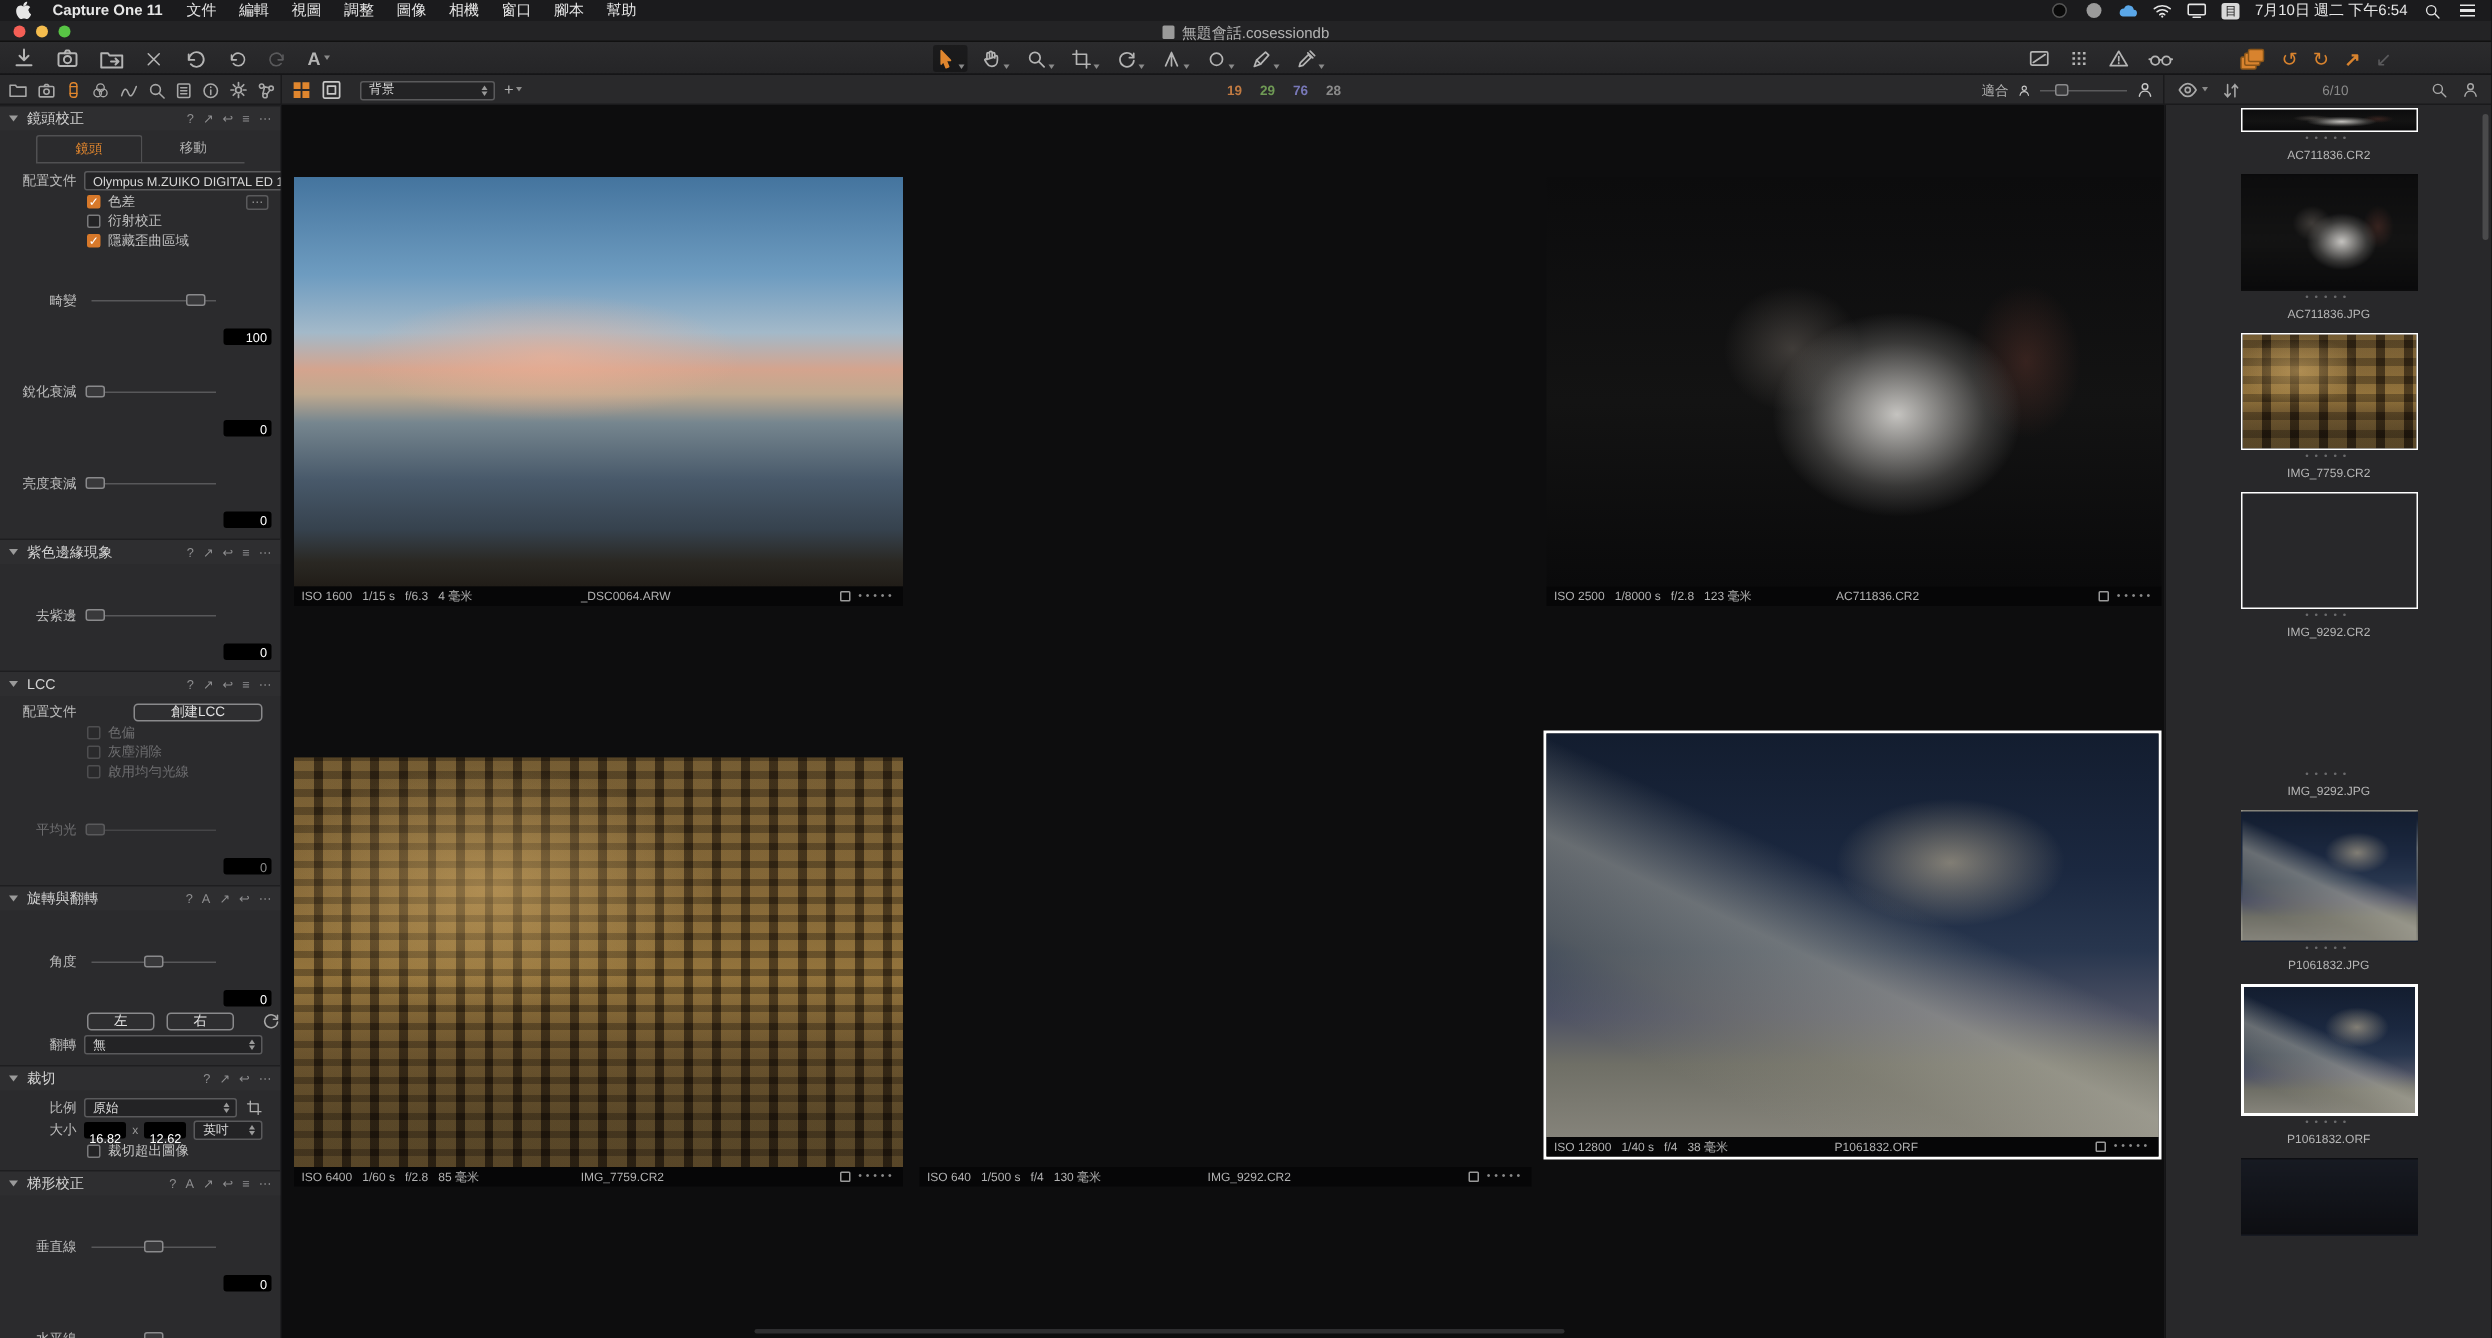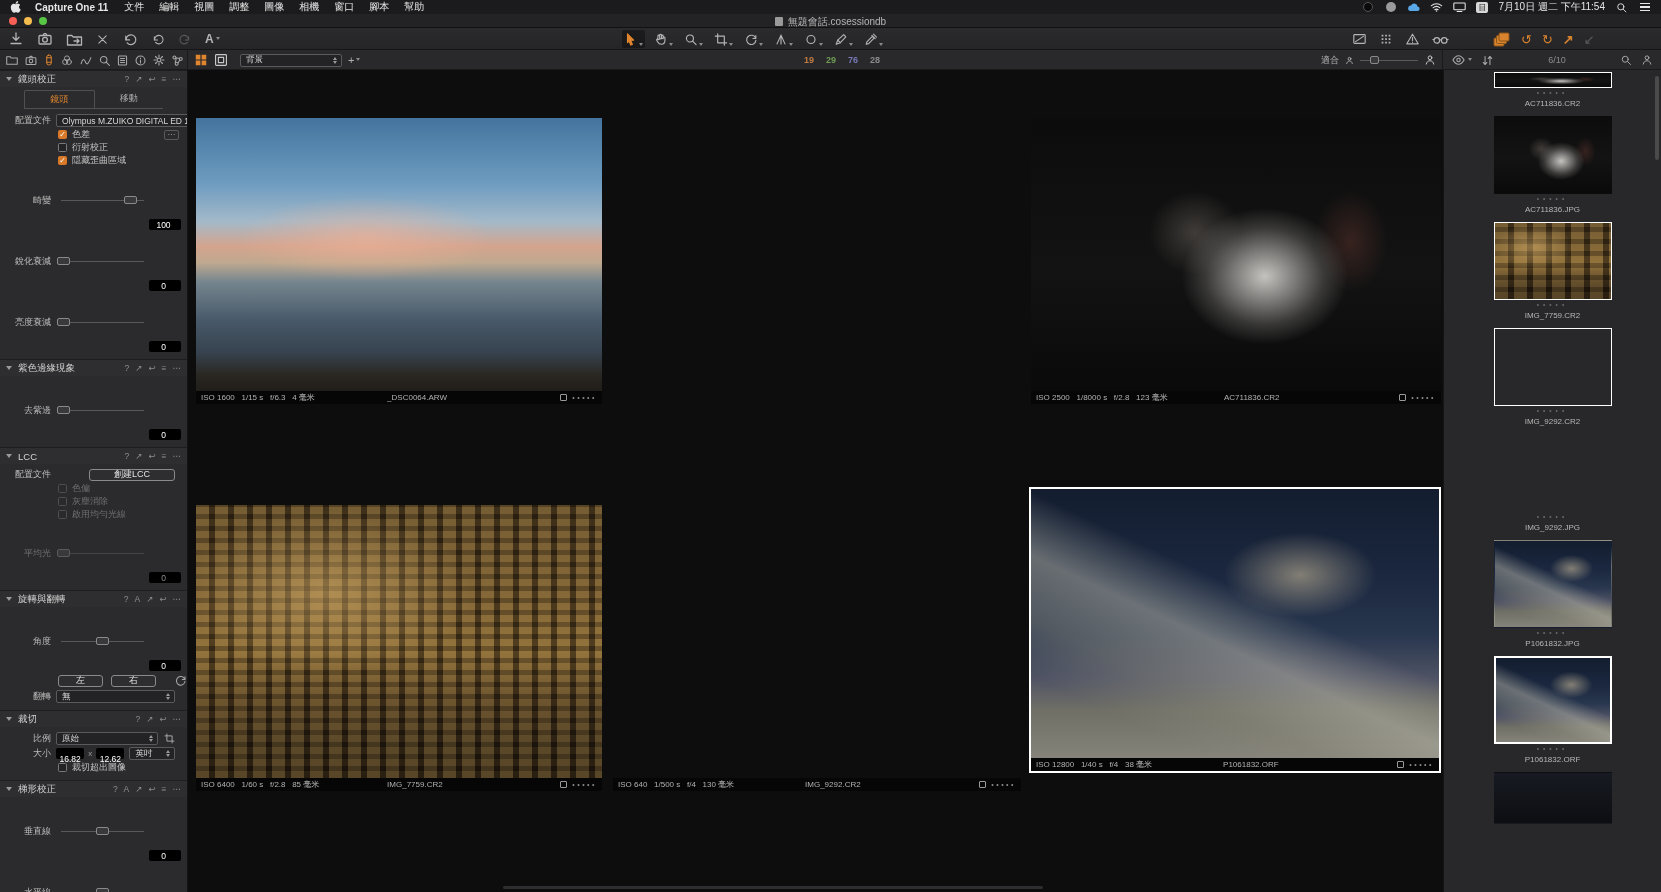--- a/index.html
+++ b/index.html
@@ -56,21 +56,21 @@
   .subbar { position:absolute; left:0; top:50px; width:1661px; height:20px; background:#29292b;
     border-bottom:1px solid #1a1a1c; }
   .tooltabs { position:absolute; left:0; top:0; width:188px; height:20px; display:flex;
     align-items:center; gap:5px; padding:0 5px; border-right:1px solid #1a1a1c; color:#a8a8a8; }
   .ttab { width:17px; height:18px; display:flex; align-items:center; justify-content:center; }
   .ttab.active { color:#e0862e; }
   .viewerbar { position:absolute; left:188px; top:0; width:1255px; height:20px; display:flex;
     align-items:center; padding:0 6px; gap:6px; border-right:1px solid #1a1a1c; }
   .fsbar { position:absolute; left:1443px; top:0; width:218px; height:20px; display:flex;
     align-items:center; padding:0 8px; gap:9px; color:#a8a8a8; }
-  .counts { position:absolute; left:616px; display:flex; gap:12px; font-size:9px; font-weight:bold; }
+  .counts { position:absolute; left:630px; display:flex; gap:12px; font-size:9px; font-weight:bold; }
   .cnt0{color:#c07a42;} .cnt1{color:#6f9a55;} .cnt2{color:#7878b8;} .cnt3{color:#8a8a8a;}
   .fitlbl { margin-left:auto; font-size:9px; color:#b0b0b0; }
   .zslider { width:58px; height:1px; background:#5a5a5c; position:relative; }
   .zslider .zh { position:absolute; left:18%; top:-3.5px; width:9px; height:8px; background:#39393b;
     border:1px solid #8a8a8c; border-radius:2px; }
   .fs-counter { flex:1; text-align:center; font-size:9px; color:#8a8a8a; }
 
   
   .dd { height:13px; background:#232325; border:1px solid #5a5a5c; border-radius:2px;
     display:flex; align-items:center; font-size:8.5px; color:#d8d8d8; padding-left:5px; }
@@ -90,21 +90,21 @@
   .phead .hicons { margin-left:auto; display:flex; gap:6px; font-size:8.5px; color:#8e8e90; }
   .ptabs { display:flex; margin:3px 24px 4px; border-bottom:1px solid #505052; }
   .ptab { flex:1; text-align:center; font-size:9px; padding:2px 0; color:#b0b0b0; }
   .ptab.active { color:#e0862e; border:1px solid #505052; border-bottom:none; border-radius:2px 2px 0 0; background:#2b2b2d; }
   .row { display:flex; align-items:center; min-height:13px; padding:1px 6px 1px 0; }
   .lbl { width:56px; text-align:right; padding-right:5px; color:#bcbcbc; white-space:nowrap; flex:none; }
   .track { flex:1; height:1px; background:#58585a; position:relative; margin:0 5px; }
   .handle { position:absolute; top:-4px; width:13px; height:8px; margin-left:-7px; background:#39393b;
     border:1px solid #8a8a8c; border-radius:2px; }
   .val { width:32px; height:11px; background:#000; color:#fff; border-radius:2px; font-size:8.5px;
-    text-align:center; padding:1px 3px 0 0; flex:none;margin-top:48px; }
+    text-align:right; padding:1px 3px 0 0; flex:none;margin-top:48px; }
   .chkrow { padding-left:58px; display:flex; align-items:center; min-height:12px; gap:5px; position:relative; }
   .cb { width:9px; height:9px; border:1px solid #7a7a7c; border-radius:1.5px; background:#232325;
     font-size:8px; line-height:8px; text-align:center; color:#fff; flex:none; }
   .cb.on { background:#d8792a; border-color:#d8792a; }
   .chklbl { font-size:9px; color:#c2c2c2; }
   .disab .cb { border-color:#4e4e50; background:#2a2a2c; }
   .disab .chklbl, .disab .lbl { color:#6e6e70; }
   .disab .track { background:#454547; }
   .disab .handle { border-color:#5a5a5c; }
   .disab .val { color:#8a8a8a; }
@@ -215,21 +215,21 @@
             <circle cx="8" cy="11" r=".9" fill="currentColor" stroke="none"></circle>
           </svg>
         </span>
       <span class="stat-ic">
         <svg class="i" width="13" height="10" viewBox="0 0 16 12">
             <rect x="1" y="1" width="14" height="8.5" rx="1"></rect>
             <path d="M5 11.5h6"></path>
           </svg>
         </span>
       <span class="inputsrc">目</span>
-      <span class="clock">7月10日 週二 下午11:54</span>
+      <span class="clock">7月10日 週二 下午6:54</span>
       <span class="stat-ic">
         <svg class="i" width="11" height="11" viewBox="0 0 16 16">
             <circle cx="7" cy="7" r="4.5"></circle>
             <path d="M10.5 10.5l4 4"></path>
           </svg>
         </span>
       <span class="stat-ic">
           <span class="cc-lines">
             <i></i>
             <i></i>
@@ -469,21 +469,21 @@
           <svg width="14" height="14" viewBox="0 0 16 16">
             <path fill="#e0862e" d="M2 2h5.3v5.3H2zM8.7 2H14v5.3H8.7zM2 8.7h5.3V14H2zM8.7 8.7H14V14H8.7z"></path>
           </svg>
         </span>
       <span class="tbtn">
           <svg class="i" width="14" height="14" viewBox="0 0 16 16">
             <rect x="1.8" y="1.8" width="12.4" height="12.4" rx="1"></rect>
             <rect x="5" y="5" width="6" height="6"></rect>
           </svg>
         </span>
-      <span class="dd" style="width:102px; margin-left:6px">
+      <span class="dd" style="width:90px; margin-left:6px">
         <span class="dd-t">背景</span>
         <span class="dd-arrows">
             <i class="up"></i>
             <i class="dn"></i>
           </span>
       </span>
       <span class="tbtn" style="font-size:11px; color:#b0b0b0">
           <span>+</span>
           <span class="caret" style="margin-left:2px"></span>
         </span>

